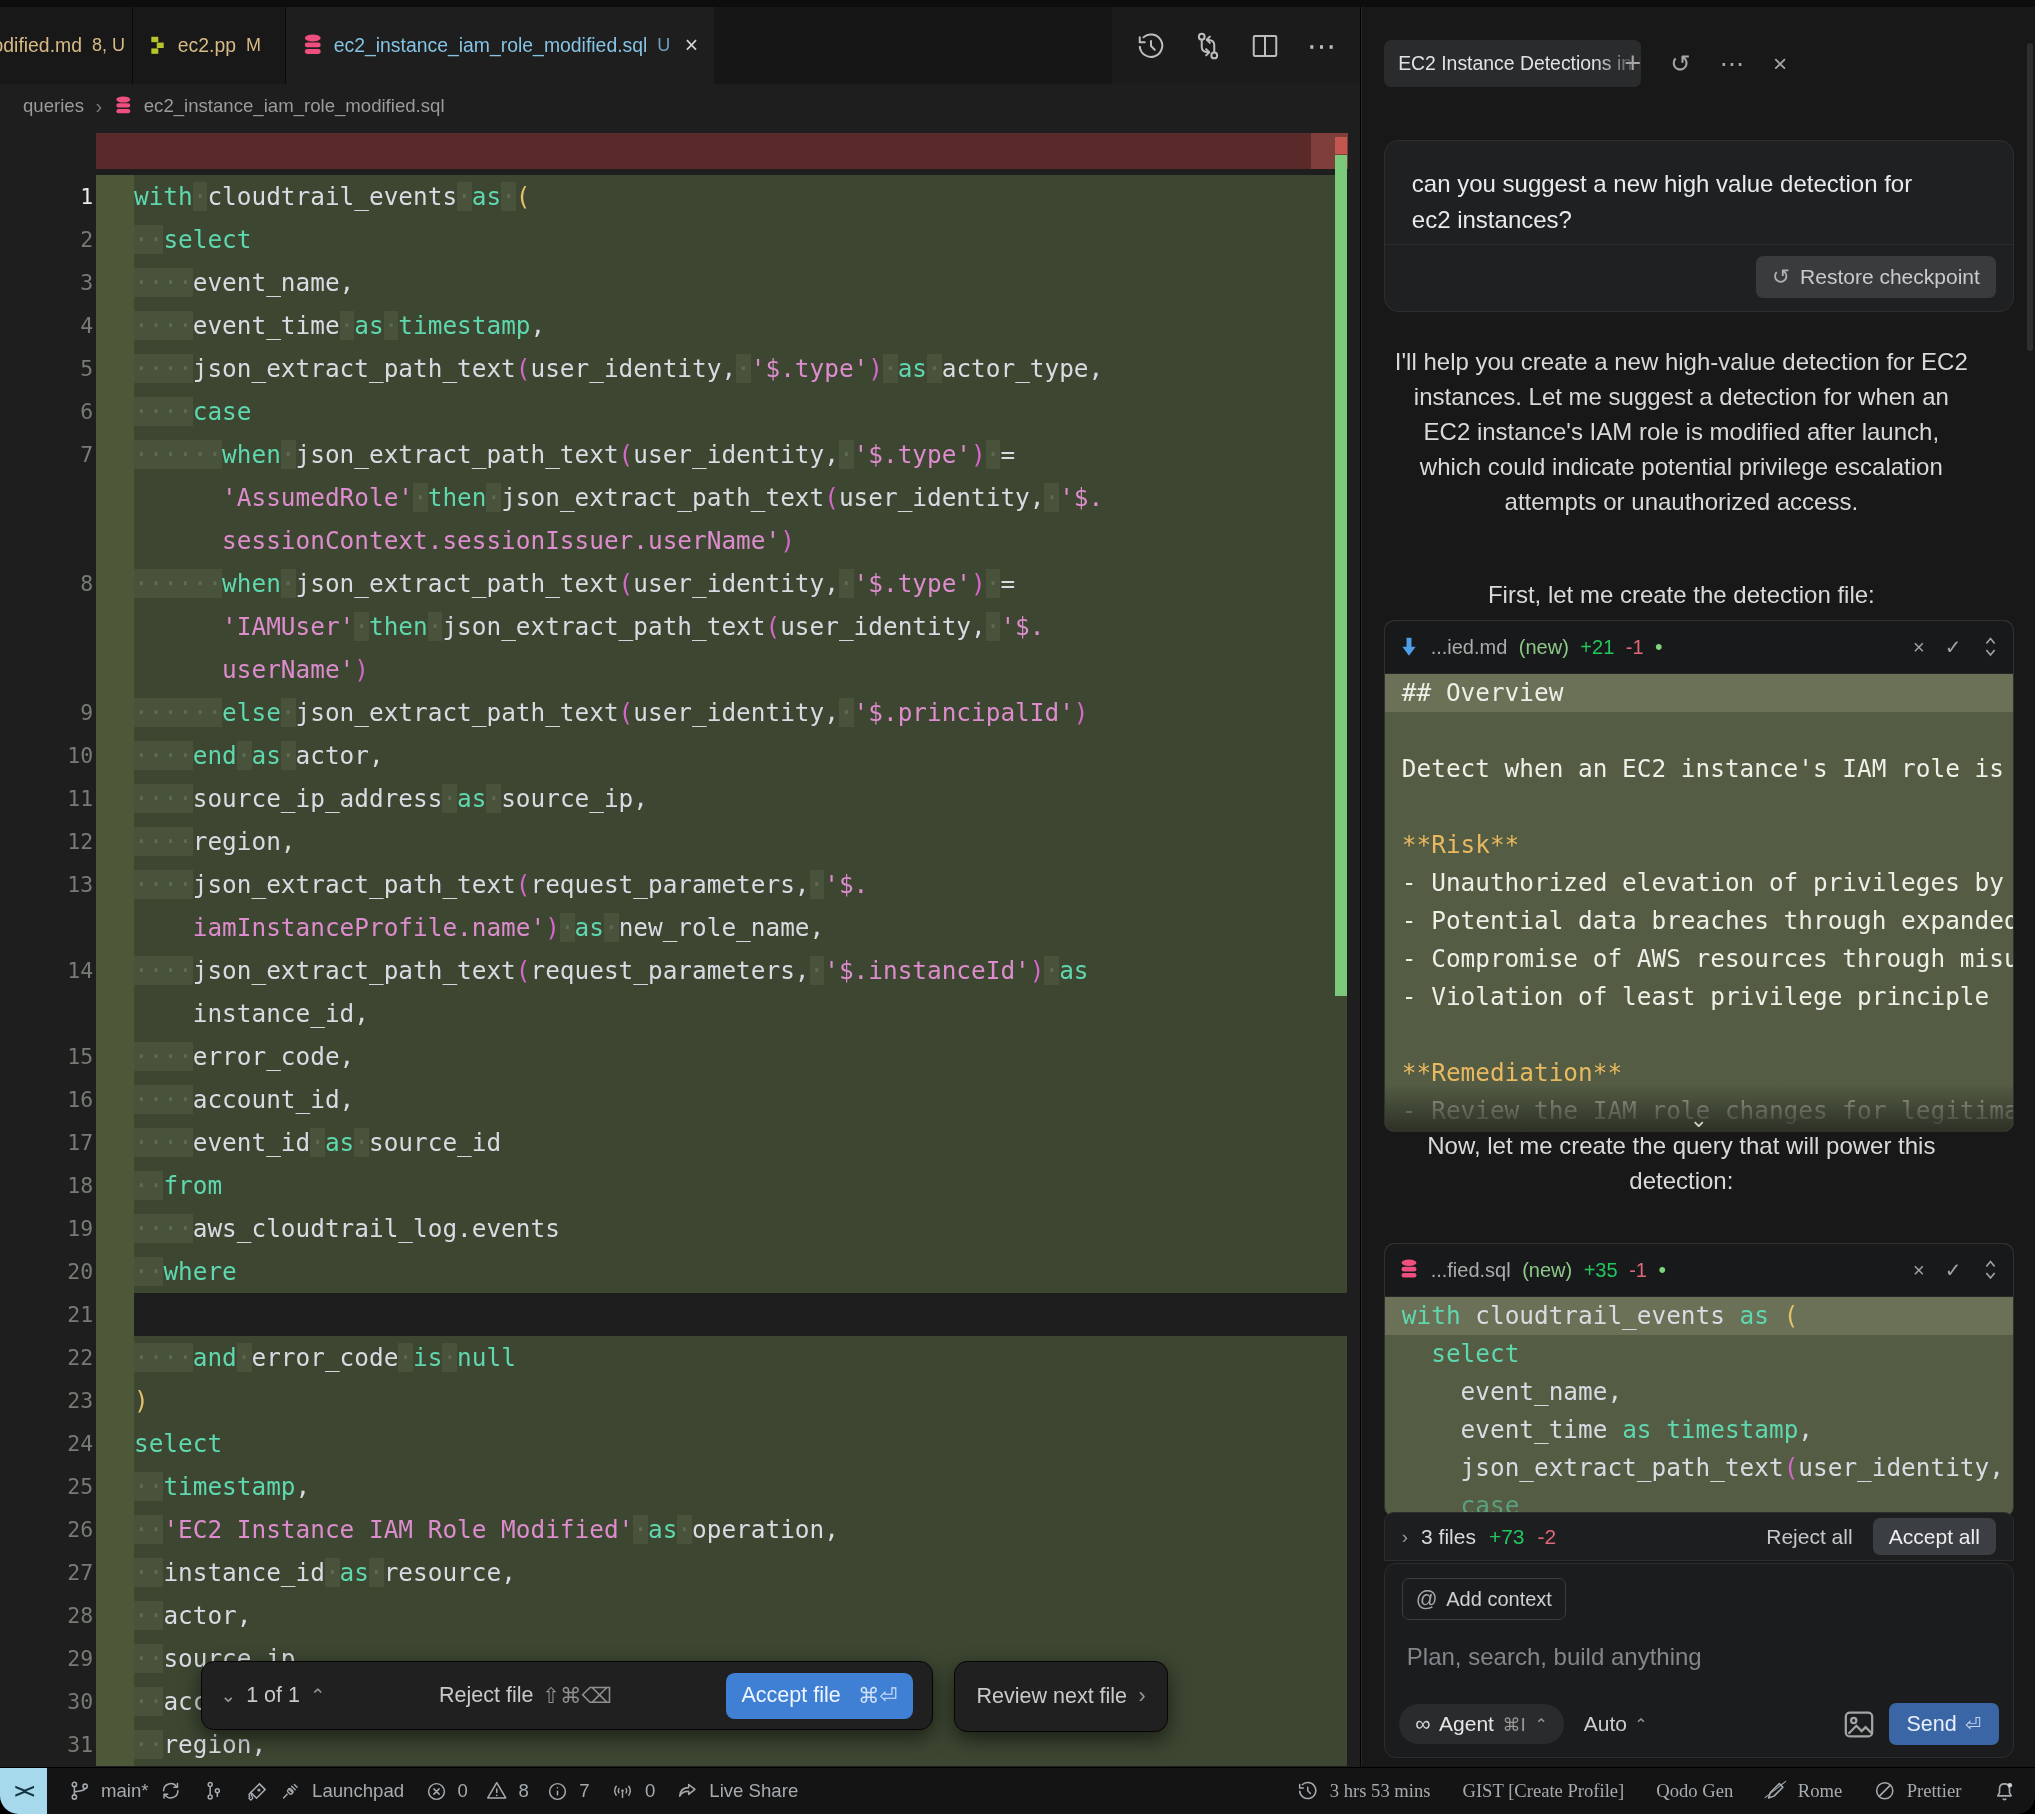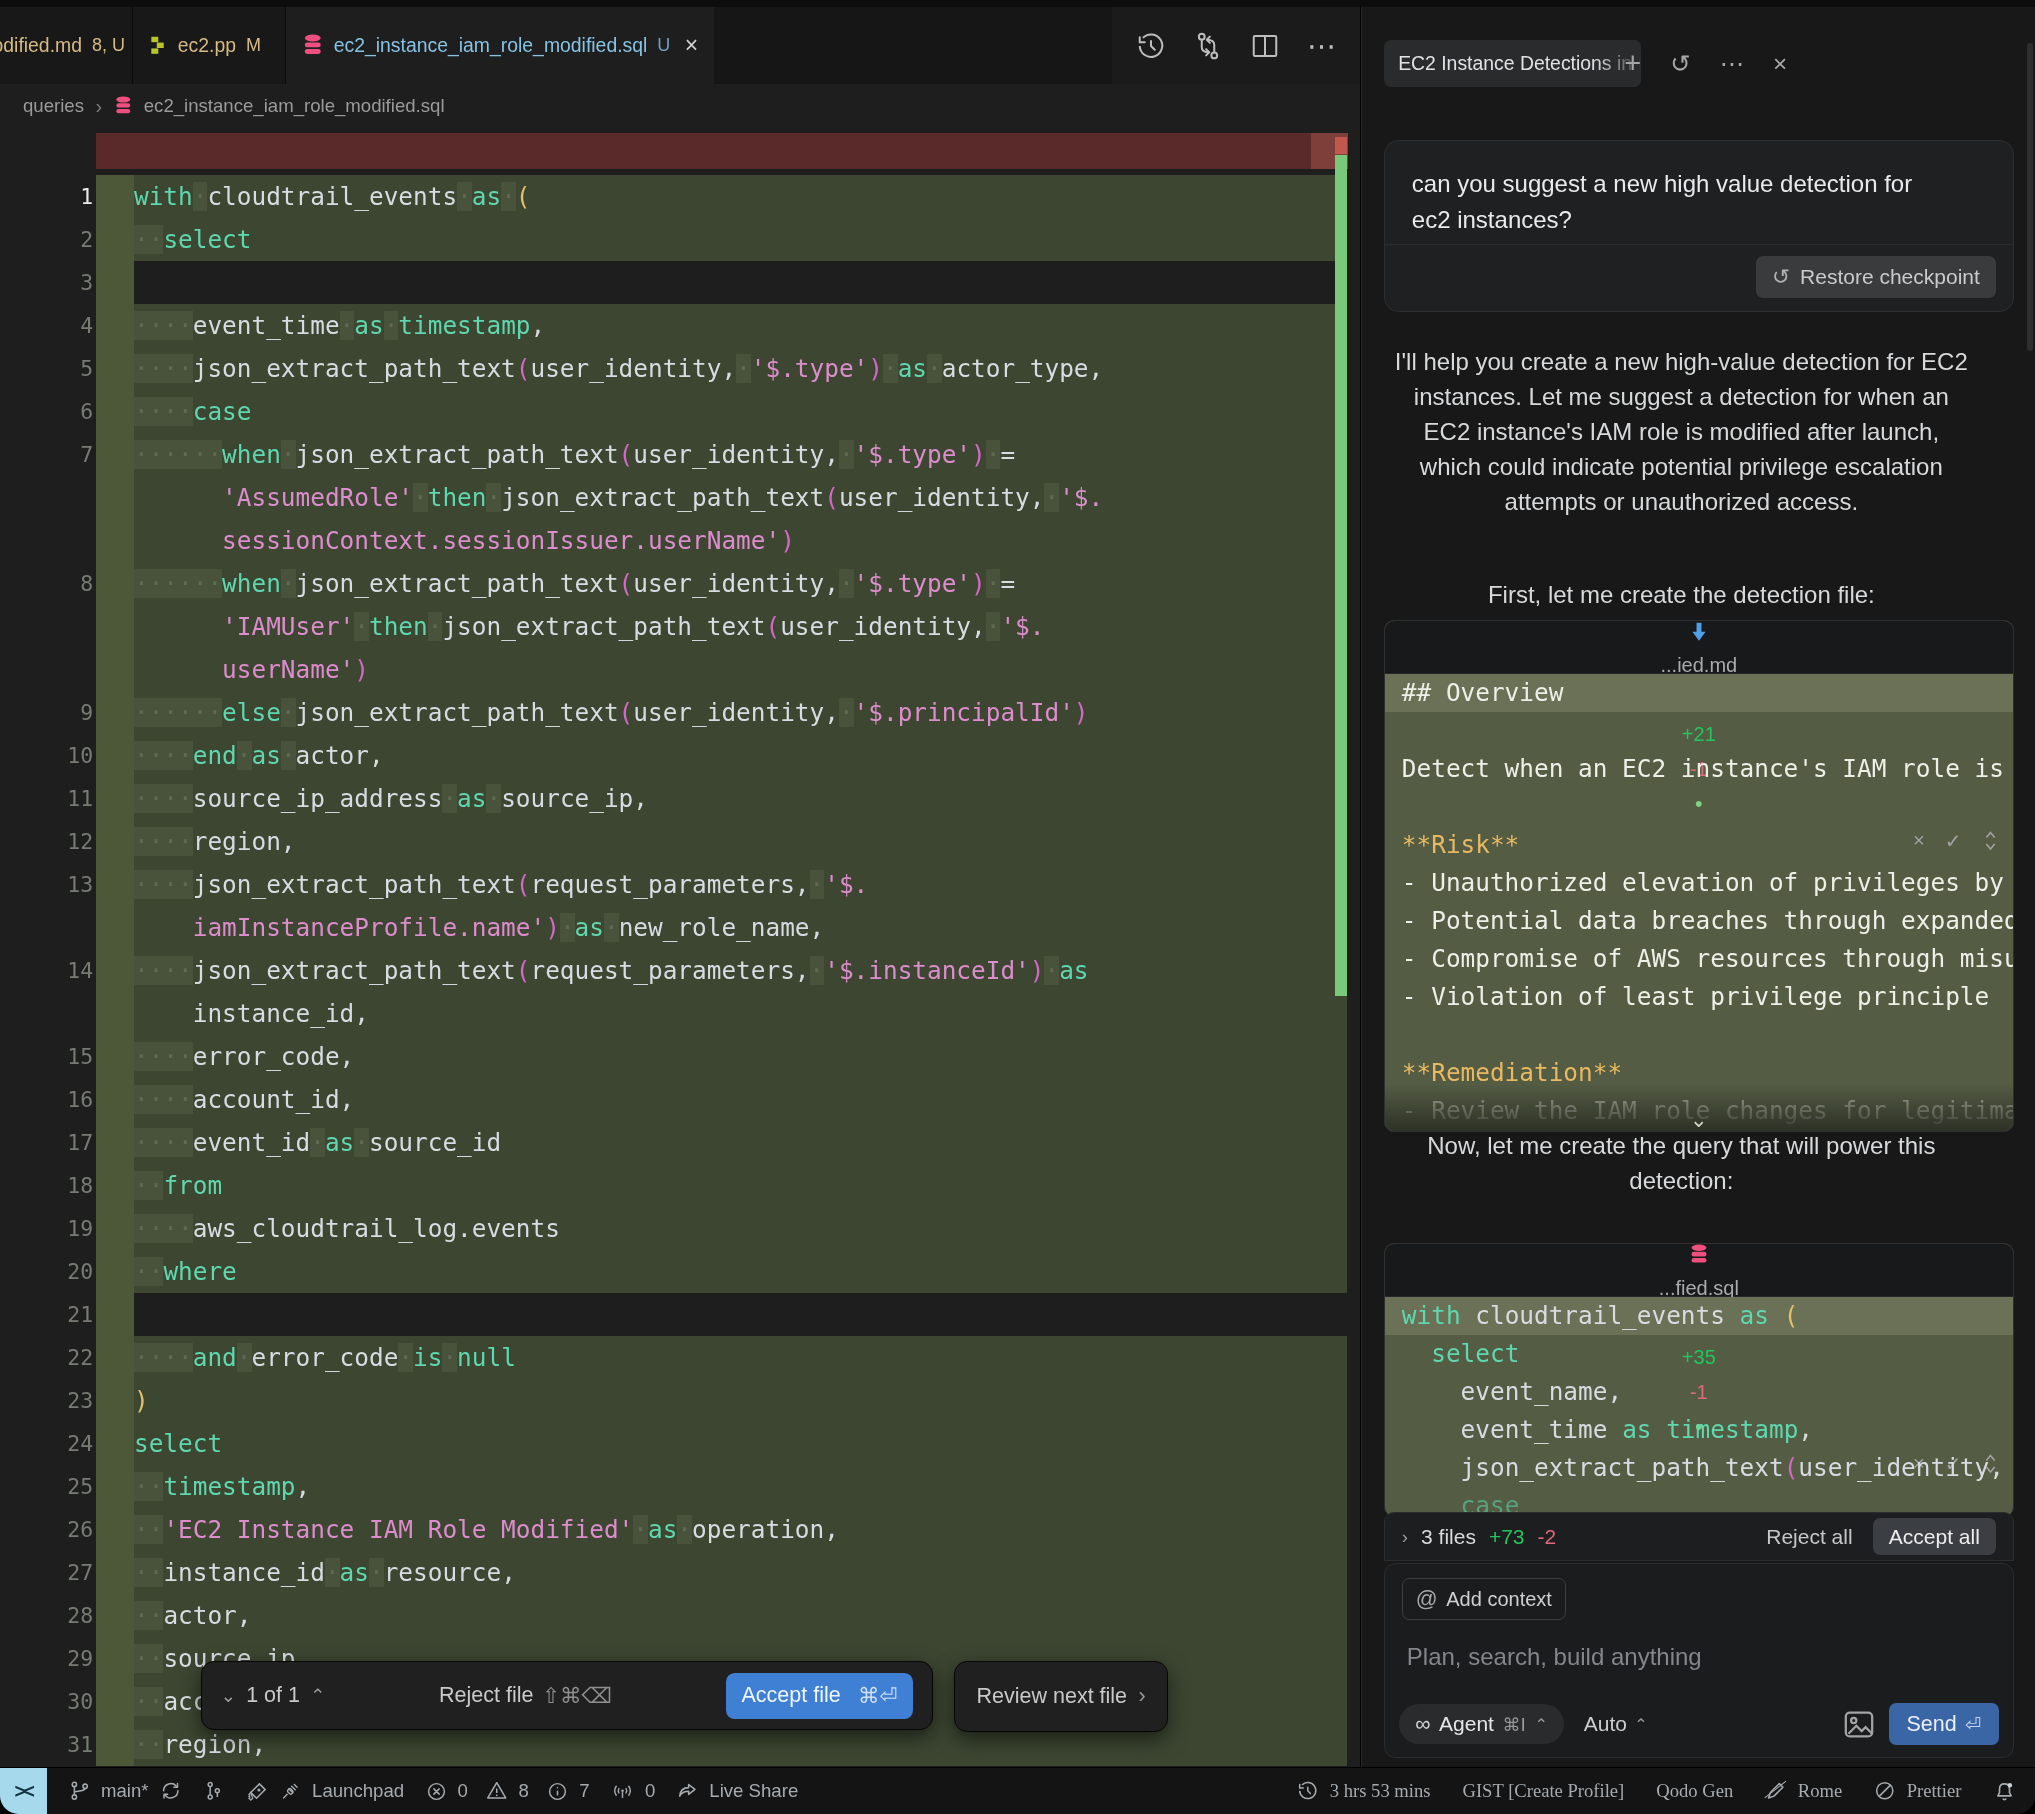--- a/index.html
+++ b/index.html
@@ -64,21 +64,21 @@
   .user-foot{position:absolute;left:0;right:0;bottom:0;height:66px;border-top:0.7px solid #2a2b2c;}
   .btn-restore{position:absolute;right:17px;bottom:13px;height:42px;display:flex;align-items:center;gap:10px;background:#3a3b3d;border-radius:7.2px;padding:0 16px;font-size:21px;color:#c9cacc;}
   .restore-icon{font-size:21.5px;color:#b0b0b0;}
   .para{position:absolute;left:32px;width:574px;font-size:24px;line-height:35px;color:#d7d9db;text-align:center;}
   .p1{top:337px;}
   .p2{top:570px;}
   .p3{top:1121px;}
   .diff-card{position:absolute;left:21.5px;width:630px;border:0.7px solid #303030;border-radius:10px;overflow:hidden;box-sizing:border-box;background:#545c44;}
   .card-md{top:613px;height:512px;}
   .card-sql{top:1236px;height:274px;}
-  .card-head{height:52px;background:#18191a;display:flex;align-items:center;gap:11.5px;padding:0 14.3px;font-size:20px;color:#ababab;border-bottom:0.7px solid #262626;flex-direction:column;}
+  .card-head{height:52px;background:#18191a;display:flex;align-items:center;gap:11.5px;padding:0 14.3px;font-size:20px;color:#ababab;border-bottom:0.7px solid #262626;}
   .card-tag{color:#8ec989;}
   .card-add{color:#22c55e;}
   .card-del{color:#e0687a;}
   .card-dot{color:#7ed37e;font-size:21.5px;}
   .card-icons{margin-left:auto;display:flex;align-items:center;gap:20px;color:#a2a2a2;font-size:20px;}
   .card-body{position:relative;}
   .cline{height:38px;line-height:38px;padding-left:17px;font-family:"DejaVu Sans Mono",monospace;font-size:24.4px;color:#eef0e8;white-space:pre;overflow:hidden;}
   .cline.hl{background:#6a7156;}
   .cline.dim{opacity:.55;}
   .card-fade{position:absolute;left:0;right:0;bottom:0;height:47px;background:linear-gradient(180deg,rgba(58,64,48,0),rgba(42,46,36,.93));display:flex;justify-content:center;align-items:flex-end;color:#cfd4c2;font-size:21.5px;line-height:21.5px;}
@@ -204,20 +204,21 @@
               <span class="cline-ed"><span class="tk-kw">with</span><span class="tk-ws">·</span><span class="tk-id">cloudtrail_events</span><span class="tk-ws">·</span><span class="tk-kw">as</span><span class="tk-ws">·</span><span class="tk-p1">(</span></span>
             </div>
             <div class="crow">
               <span class="ln">2</span>
               <span class="mark"></span>
               <span class="cline-ed"><span class="tk-ws">··</span><span class="tk-kw">select</span></span>
             </div>
             <div class="crow">
               <span class="ln">3</span>
               <span class="mark"></span>
+              <span class="cline-ed"><span class="tk-ws">····</span><span class="tk-id">event_name,</span></span>
             </div>
             <div class="crow">
               <span class="ln">4</span>
               <span class="mark"></span>
               <span class="cline-ed"><span class="tk-ws">····</span><span class="tk-id">event_time</span><span class="tk-ws">·</span><span class="tk-kw">as</span><span class="tk-ws">·</span><span class="tk-kw">timestamp</span><span class="tk-id">,</span></span>
             </div>
             <div class="crow">
               <span class="ln">5</span>
               <span class="mark"></span>
               <span class="cline-ed"><span class="tk-ws">····</span><span class="tk-id">json_extract_path_text</span><span class="tk-p2">(</span><span class="tk-id">user_identity,</span><span class="tk-ws">·</span><span class="tk-str">'$.type'</span><span class="tk-p2">)</span><span class="tk-ws">·</span><span class="tk-kw">as</span><span class="tk-ws">·</span><span class="tk-id">actor_type,</span></span>

